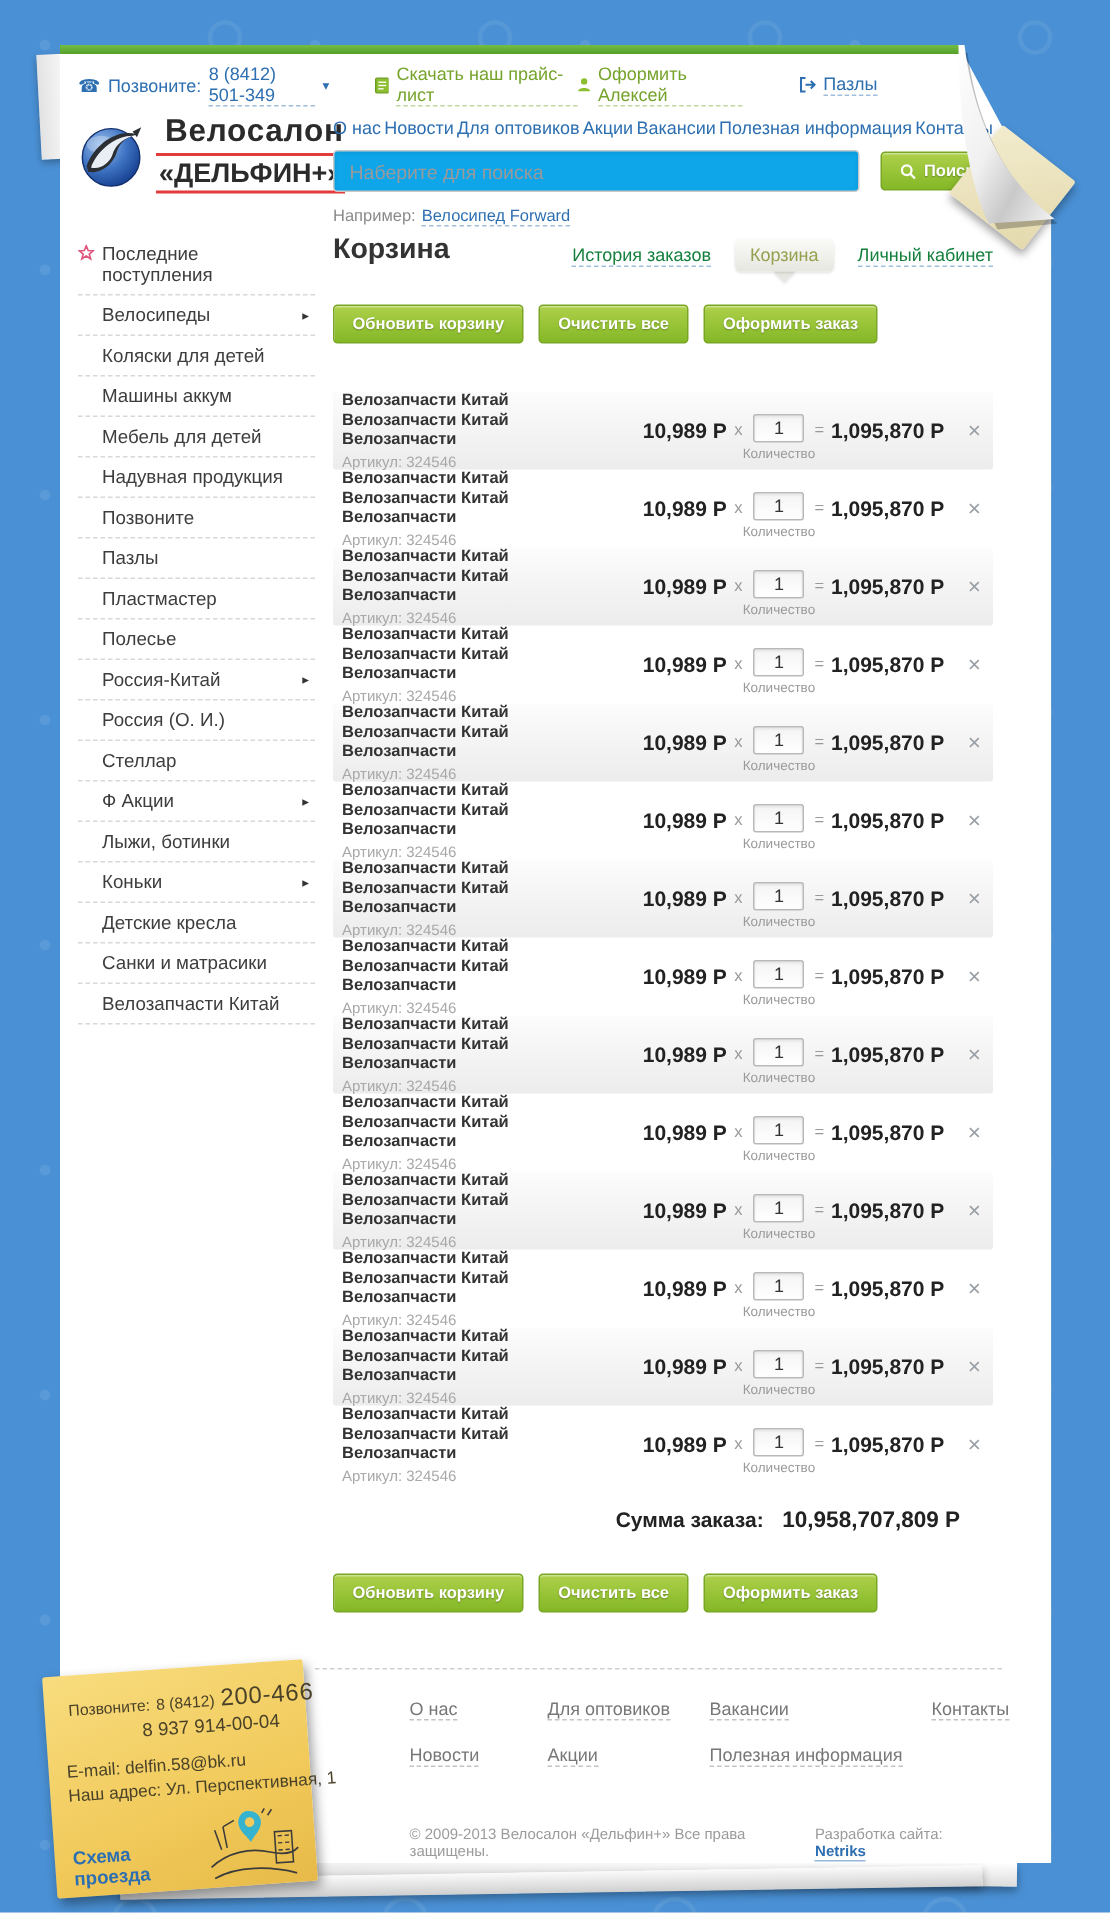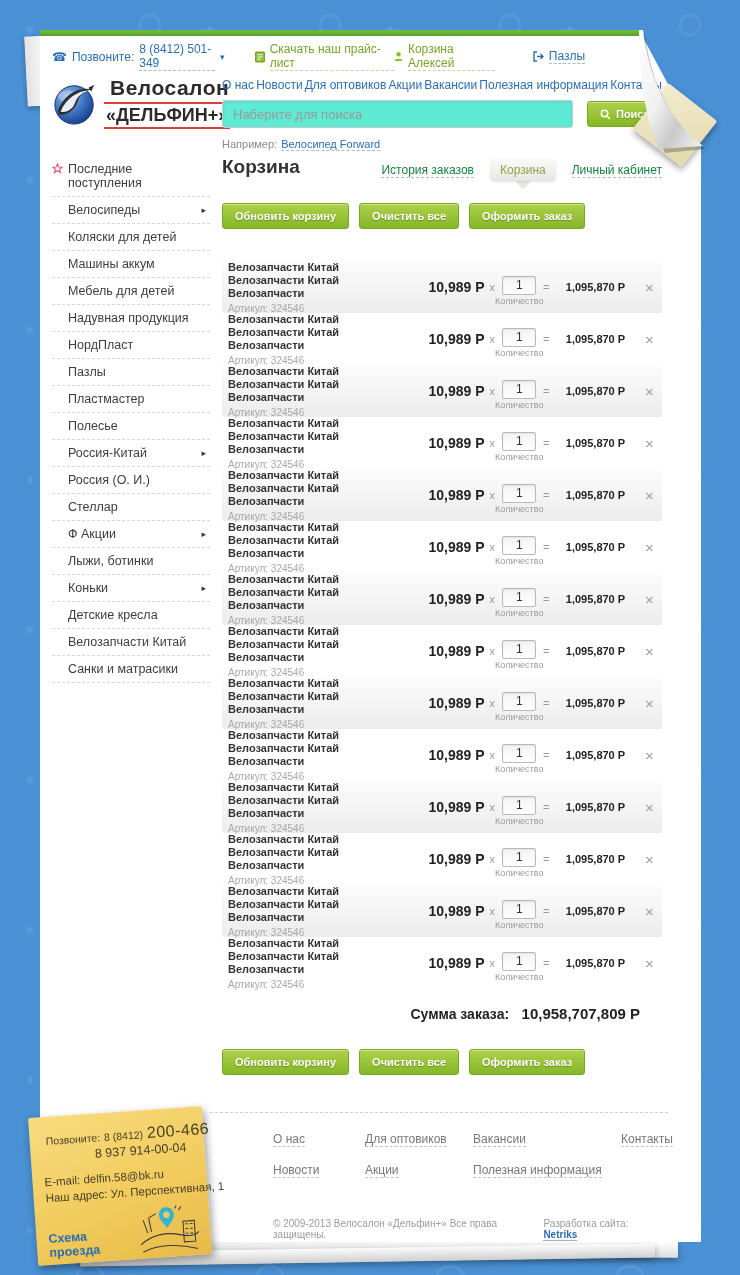--- a/index.html
+++ b/index.html
@@ -57,21 +57,21 @@
   .logo { position:absolute; left:12px; top:4px; display:flex; align-items:center; gap:6px; cursor:pointer; }
   .logo-text { display:flex; flex-direction:column; }
   .logo-line1 { font-size:21px; font-weight:bold; color:#2b2b2b; letter-spacing:.5px; padding-left:6px; }
   .logo-line2 { font-size:18px; font-weight:bold; color:#2b2b2b;
     border-top:2px solid #e23b3b; border-bottom:2px solid #e23b3b; padding:1px 2px; margin-top:2px; }
   .nav { position:absolute; left:182px; width:440px; top:6px; display:flex;
     justify-content:space-between; font-size:12px; }
   .nav a { color:#2d6fb1; }
   .search-row { position:absolute; left:182px; width:440px; top:28px; display:flex; align-items:center; }
   .search-input { flex:1; height:28px; border:1px solid #c9c9c9; border-radius:3px;
-    padding:0 10px; font-size:13px; color:#444; background:#5eead4;
+    padding:0 10px; font-size:13px; color:#444; background:#0ea5e9;
     box-shadow:inset 0 1px 3px rgba(0,0,0,.08); font-family:"Liberation Sans",sans-serif; }
   .search-input::placeholder { color:#9a9a9a; }
   .btn { display:inline-flex; align-items:center; gap:5px; border:1px solid #79a625;
     border-radius:3px; background:linear-gradient(#aed04a,#84b827); color:#fff;
     font-size:11px; font-weight:bold; padding:6px 12px; cursor:pointer;
     text-shadow:0 1px 1px rgba(0,0,0,.3); box-shadow:inset 0 1px 0 rgba(255,255,255,.4);
     font-family:"Liberation Sans",sans-serif; white-space:nowrap; }
   .search-row .btn { margin-left:14px; }
   .example-row { position:absolute; left:182px; top:66px; font-size:11px; color:#8a8a8a; }
   .example-row a { color:#2d6fb1; margin-left:4px; border-bottom:1px dashed rgba(45,111,177,.45); }
@@ -106,21 +106,21 @@
   .ci-name { font-size:11px; font-weight:bold; color:#333; line-height:13px; }
   .ci-sku { font-size:10px; color:#a8a8a8; margin-top:3px; }
   .ci-price { width:72px; text-align:right; font-size:14px; font-weight:bold; color:#222; }
   .ci-op { width:16px; text-align:center; color:#999; font-size:11px; }
   .ci-qty { width:40px; position:relative; text-align:center; margin-top:-4px;}
   .ci-qty input { width:34px; height:19px; border:1px solid #b9b9b9; border-radius:2px;
     text-align:center; font-size:12px; color:#333; background:linear-gradient(#f4f4f4,#ffffff);
     box-shadow:inset 0 1px 2px rgba(0,0,0,.08); font-family:"Liberation Sans",sans-serif; }
   .ci-qty .qty-label { position:absolute; left:50%; transform:translateX(-50%); top:21px;
     font-size:9px; color:#9a9a9a; white-space:nowrap; }
-  .ci-total { width:86px; text-align:center; font-size:11px; font-weight:bold; color:#222; }
+  .ci-total { width:86px; text-align:left; font-size:14px; font-weight:bold; color:#222; }
   .ci-remove { width:26px; text-align:center; color:#9aa0a6; font-size:15px; cursor:pointer; }
 
   .sum-row { margin-top:16px; text-align:right; padding-right:22px; }
   .sum-label { font-size:14px; font-weight:bold; color:#222; }
   .sum-value { font-size:15px; font-weight:bold; color:#222; margin-left:8px; }
   .btn-row.bottom { margin-top:26px; }
 
   
   .footer-sep { position:absolute; left:170px; right:33px; top:1082px;
     border-top:1px dashed #cfcfcf; }
@@ -174,21 +174,21 @@
             <rect x="2.5" y="5.5" width="6" height="1" fill="#fff"></rect>
             <rect x="2.5" y="8" width="4" height="1" fill="#fff"></rect>
           </svg>
         <span class="green-text dashed-g">Скачать наш прайс-лист</span>
       </span>
       <span class="group pseudo-link ml-auto">
         <svg class="icon-svg" width="10" height="11" viewBox="0 0 10 11">
             <circle cx="5" cy="3" r="2.4" fill="#8cbf2f"></circle>
             <path d="M0.5 10.5 C0.5 7.2 9.5 7.2 9.5 10.5 Z" fill="#8cbf2f"></path>
           </svg>
-        <span class="green-text dashed-g">Корзина Алексей</span>
+        <span class="green-text dashed-g">Оформить Алексей</span>
       </span>
       <span class="group pseudo-link" style="margin-left:38px;">
         <svg class="icon-svg" width="11" height="11" viewBox="0 0 11 11">
             <path d="M4 1 H1 V10 H4" fill="none" stroke="#2d6fb1" stroke-width="1.4"></path>
             <path d="M4 5.5 H10 M7.5 3 L10 5.5 L7.5 8" fill="none" stroke="#2d6fb1" stroke-width="1.4"></path>
           </svg>
         <span class="blue dashed-b">Пазлы</span>
       </span>
     </div>
 
@@ -273,21 +273,21 @@
           <span>Мебель для детей</span>
         </li>
           <li>
           
           
           <span>Надувная продукция</span>
         </li>
           <li>
           
           
-          <span>НордПласт</span>
+          <span>Позвоните</span>
         </li>
           <li>
           
           
           <span>Пазлы</span>
         </li>
           <li>
           
           
           <span>Пластмастер</span>
@@ -328,26 +328,26 @@
           <span>Коньки</span>
         </li>
           <li>
           
           
           <span>Детские кресла</span>
         </li>
           <li>
           
           
+          <span>Санки и матрасики</span>
+        </li>
+          <li>
+          
+          
           <span>Велозапчасти Китай</span>
-        </li>
-          <li>
-          
-          
-          <span>Санки и матрасики</span>
         </li>
         </ul>
     </div>
 
     <div class="content">
       <div class="content-head">
         <div class="page-title">Корзина</div>
         <div class="tabs">
           <a href="#" class="tab-link">История заказов</a>
           <span class="tab-active">Корзина</span>

